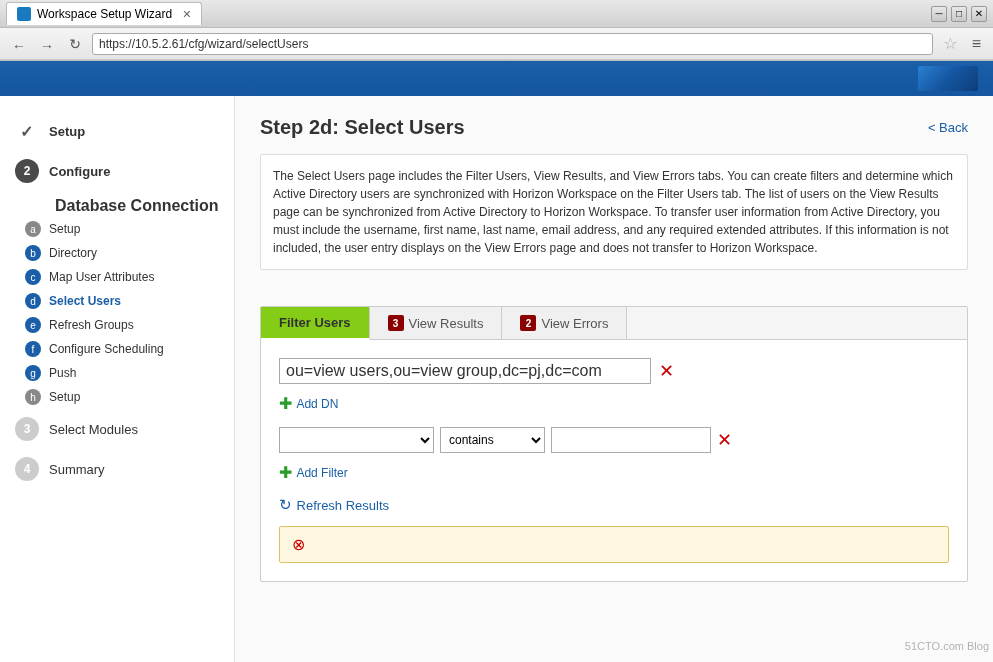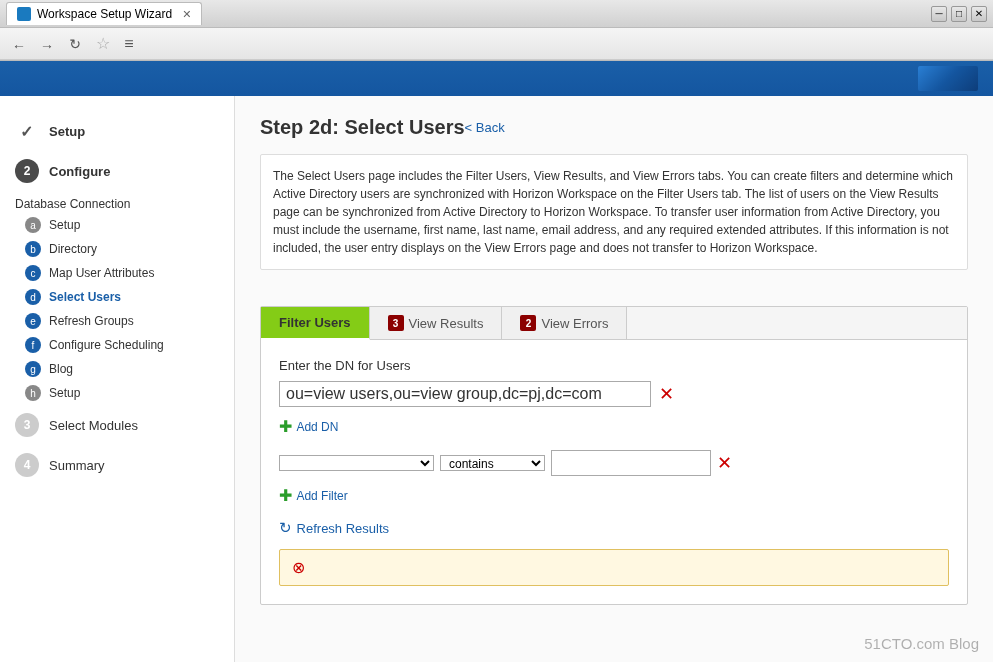--- a/index.html
+++ b/index.html
@@ -38,26 +38,26 @@
     .step-label { font-size: 13px; color: #333; }
     .step-label.bold { font-weight: bold; }
 
     .sub-items { padding-left: 15px; }
     .sub-item { display: flex; align-items: center; padding: 4px 15px 4px 10px; gap: 8px; cursor: pointer; }
     .sub-item .letter-badge { width: 16px; height: 16px; border-radius: 50%; background: #888; color: #fff; font-size: 10px; display: flex; align-items: center; justify-content: center; flex-shrink: 0; }
     .sub-item .letter-badge.blue { background: #1a5fa8; }
     .sub-item-label { font-size: 12px; color: #333; }
     .sub-item-label.active { color: #1a5fa8; font-weight: bold; }
 
-    .section-header { font-size: 12px; font-weight: normal; color: #333; padding: 6px 15px 2px 15px; }
+    .section-header { font-size: 16px; font-weight: bold; color: #333; padding: 6px 15px 2px 15px; margin-left: 40px; }
 
     
     .content { flex: 1; padding: 20px 25px; overflow-y: auto; background: #fafafa; }
 
-    .page-title-row { display: flex; align-items: center; justify-content: flex-start; margin-bottom: 15px; }
+    .page-title-row { display: flex; align-items: center; justify-content: space-between; margin-bottom: 15px; }
     .page-title { font-size: 20px; font-weight: bold; color: #333; }
     .back-link { color: #1a5fa8; text-decoration: none; font-size: 13px; }
 
     .description { font-size: 12px; color: #333; line-height: 1.5; margin-bottom: 36px; background: #fff; padding: 12px; border: 1px solid #ddd; border-radius: 2px; }
 
     
     .tabs-container { border: 1px solid #ccc; background: #fff; border-radius: 2px; }
     .tabs-header { display: flex; border-bottom: 1px solid #ccc; background: #f5f5f5; }
     .tab-btn { padding: 8px 18px; font-size: 13px; cursor: pointer; border-right: 1px solid #ccc; background: #f0f0f0; color: #555; display: flex; align-items: center; gap: 5px; position: relative; }
     .tab-btn.active { background: #84cc16; color: #333; font-weight: bold; border-bottom: 2px solid #fff; margin-bottom: -1px; }
@@ -67,39 +67,39 @@
 
     
     .field-label { font-size: 13px; color: #333; margin-bottom: 8px; font-weight: normal; }
     .dn-input-row { display: flex; align-items: center; gap: 8px; margin-bottom: 10px; }
     .dn-input { width: 372px; height: 26px; border: 1px solid #aaa; padding: 8px 6px; font-size: 16px; color: #333; }
     .remove-btn { color: #cc0000; font-size: 18px; cursor: pointer; line-height: 1; }
     .add-link { color: #1a5fa8; font-size: 12px; cursor: pointer; display: flex; align-items: center; gap: 4px; margin-bottom: 14px; }
     .add-icon { color: #2a9d2a; font-size: 16px; }
 
     .filter-row { display: flex; align-items: center; gap: 6px; margin-bottom: 10px; }
-    .filter-select { height: 16px; border: 1px solid #aaa; font-size: 12px; padding: 0 4px; background: #fff; }
+    .filter-select { height: 26px; border: 1px solid #aaa; font-size: 12px; padding: 0 4px; background: #fff; }
     .filter-select.narrow { width: 155px; }
     .filter-select.medium { width: 105px; }
     .filter-input { width: 160px; height: 26px; border: 1px solid #aaa; padding: 0 6px; font-size: 12px; }
 
     .refresh-btn { display: flex; align-items: center; gap: 5px; color: #1a5fa8; font-size: 13px; cursor: pointer; margin-top: 10px; }
     .refresh-icon { color: #1a5fa8; font-size: 15px; }
 
     .error-bar { display: flex; align-items: center; gap: 8px; background: #fff8e1; border: 1px solid #e0c060; padding: 8px 12px; margin-top: 12px; border-radius: 2px; font-size: 12px; color: #333; }
     .error-icon { color: #cc0000; font-size: 16px; }
     .error-link { color: #1a5fa8; text-decoration: none; }
 
     
     ::-webkit-scrollbar { width: 8px; }
     ::-webkit-scrollbar-track { background: #f0f0f0; }
     ::-webkit-scrollbar-thumb { background: #bbb; border-radius: 4px; }
 
     
-    .watermark { position: fixed; bottom: 10px; right: 14px; font-size: 15px; color: rgba(0,0,0,0.3); }
+    .watermark { position: fixed; bottom: 10px; right: 4px; font-size: 11px; color: rgba(0,0,0,0.3); }
   </style>
 </head>
 <body>
 
 <div class="browser-chrome">
   <div class="title-bar">
     <div class="tab">
       <span class="tab-icon"></span>
       <span>Workspace Setup Wizard</span>
       <span class="tab-close">✕</span>
@@ -107,20 +107,21 @@
     <div class="window-controls">
       <div class="win-btn">─</div>
       <div class="win-btn">□</div>
       <div class="win-btn">✕</div>
     </div>
   </div>
   <div class="nav-bar">
     <div class="nav-btn">←</div>
     <div class="nav-btn">→</div>
     <div class="nav-btn">↻</div>
+    <input class="address-bar" type="text" value="https://10.5.2.61/cfg/wizard/selectUsers" style="">
     <span class="star-btn">☆</span>
     <span class="menu-btn">≡</span>
   </div>
 </div>
 
 <div class="app-header">
   <div class="app-header-right">
     <div class="header-logo"></div>
   </div>
 </div>
@@ -163,21 +164,21 @@
       <div class="sub-item">
         <div class="letter-badge blue">e</div>
         <span class="sub-item-label">Refresh Groups</span>
       </div>
       <div class="sub-item">
         <div class="letter-badge blue">f</div>
         <span class="sub-item-label">Configure Scheduling</span>
       </div>
       <div class="sub-item">
         <div class="letter-badge blue">g</div>
-        <span class="sub-item-label">Blog</span>
+        <span class="sub-item-label">Push</span>
       </div>
     </div>
 
     <div class="sub-items">
       <div class="sub-item">
         <div class="letter-badge">h</div>
         <span class="sub-item-label">Setup</span>
       </div>
     </div>
 
@@ -212,21 +213,20 @@
           <span>View Results</span>
         </div>
         <div class="tab-btn">
           <span class="tab-badge">2</span>
           <span>View Errors</span>
         </div>
       </div>
 
       <div class="tabs-content">
 
-        <div class="field-label">Enter the DN for Users</div>
 
         <div class="dn-input-row">
           <input class="dn-input" type="text" value="ou=view users,ou=view group,dc=pj,dc=com" style="">
           <span class="remove-btn">✕</span>
         </div>
 
         <div class="add-link">
           <span class="add-icon">✚</span>
           <span>Add DN</span>
         </div>

